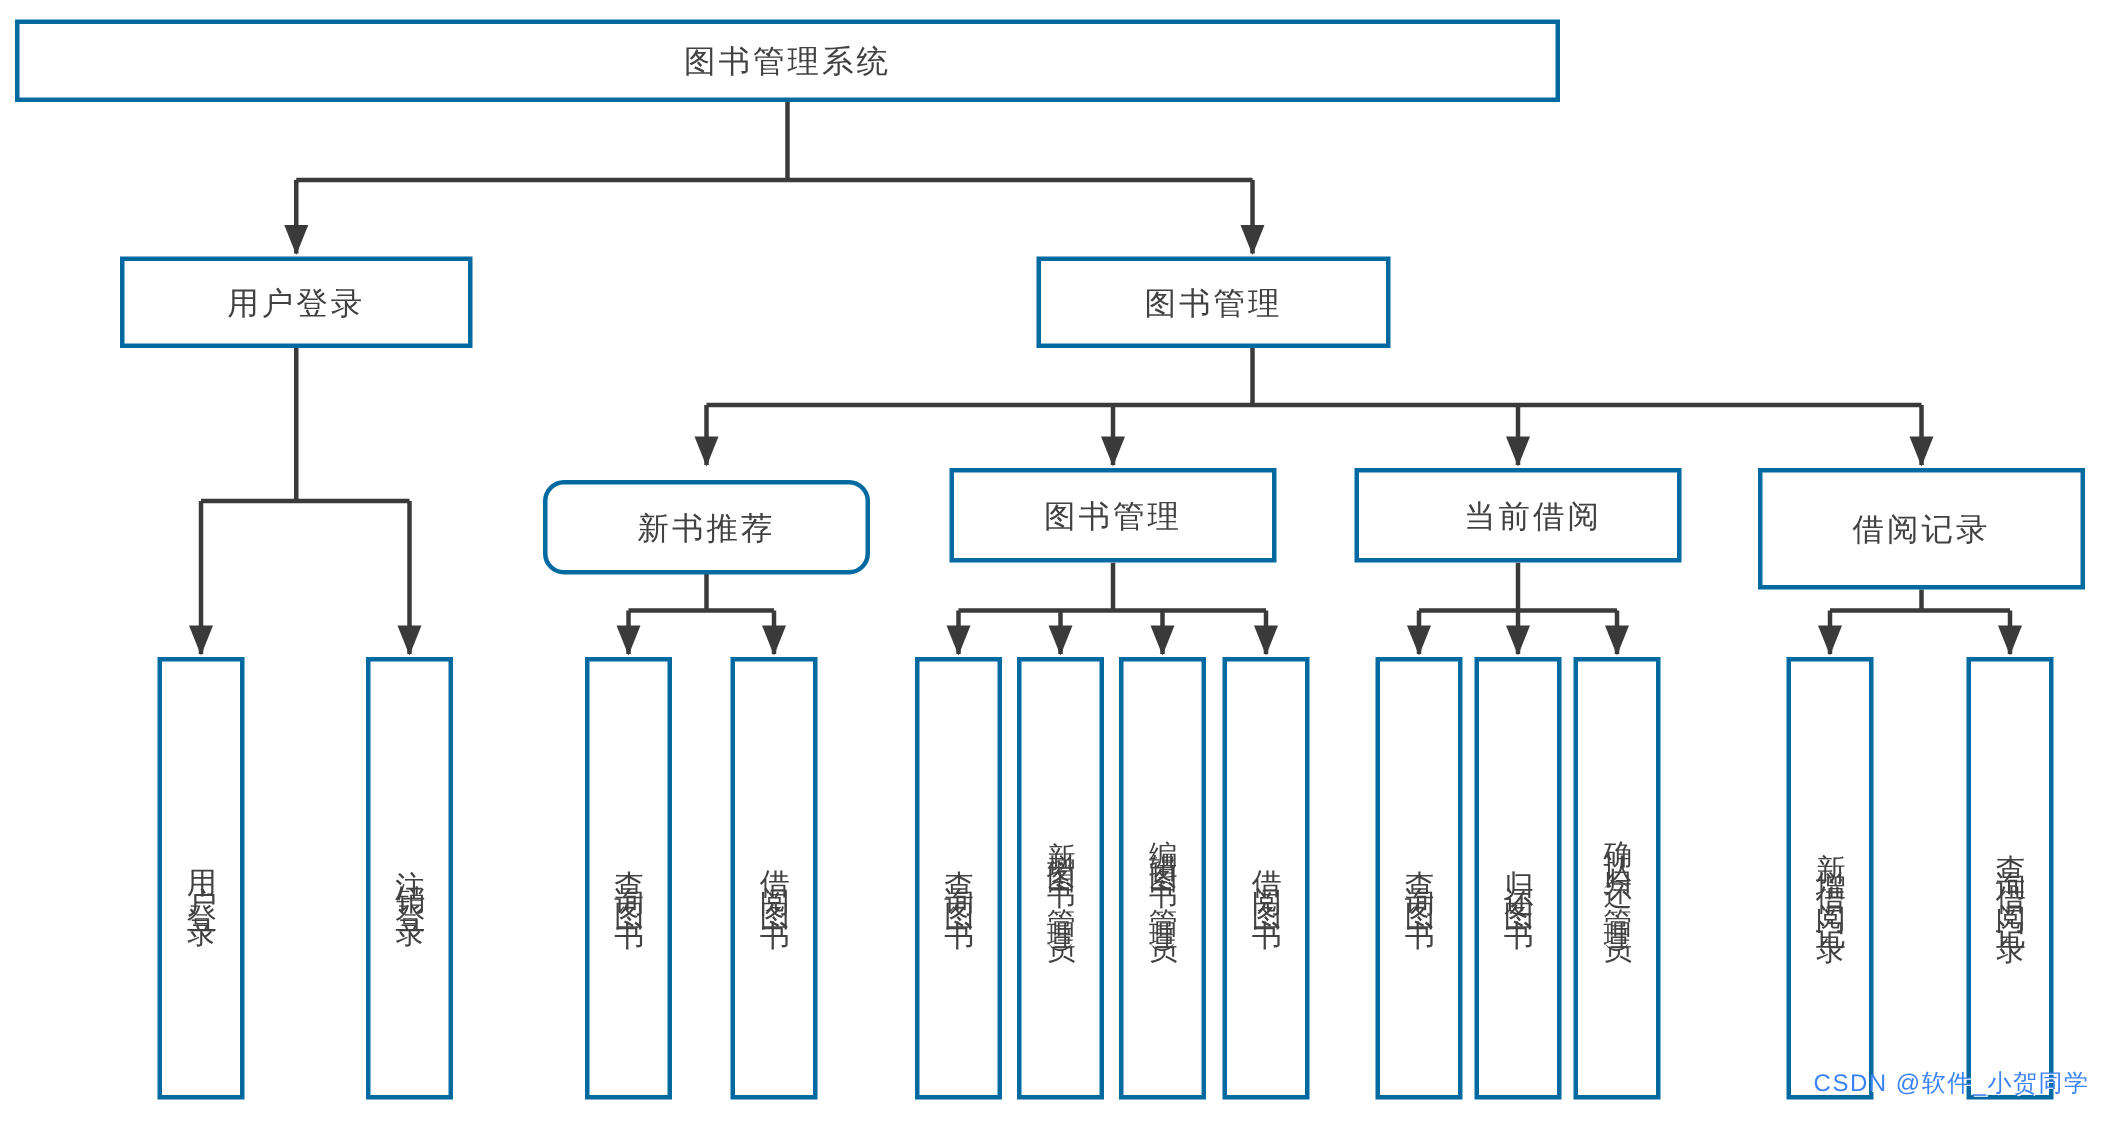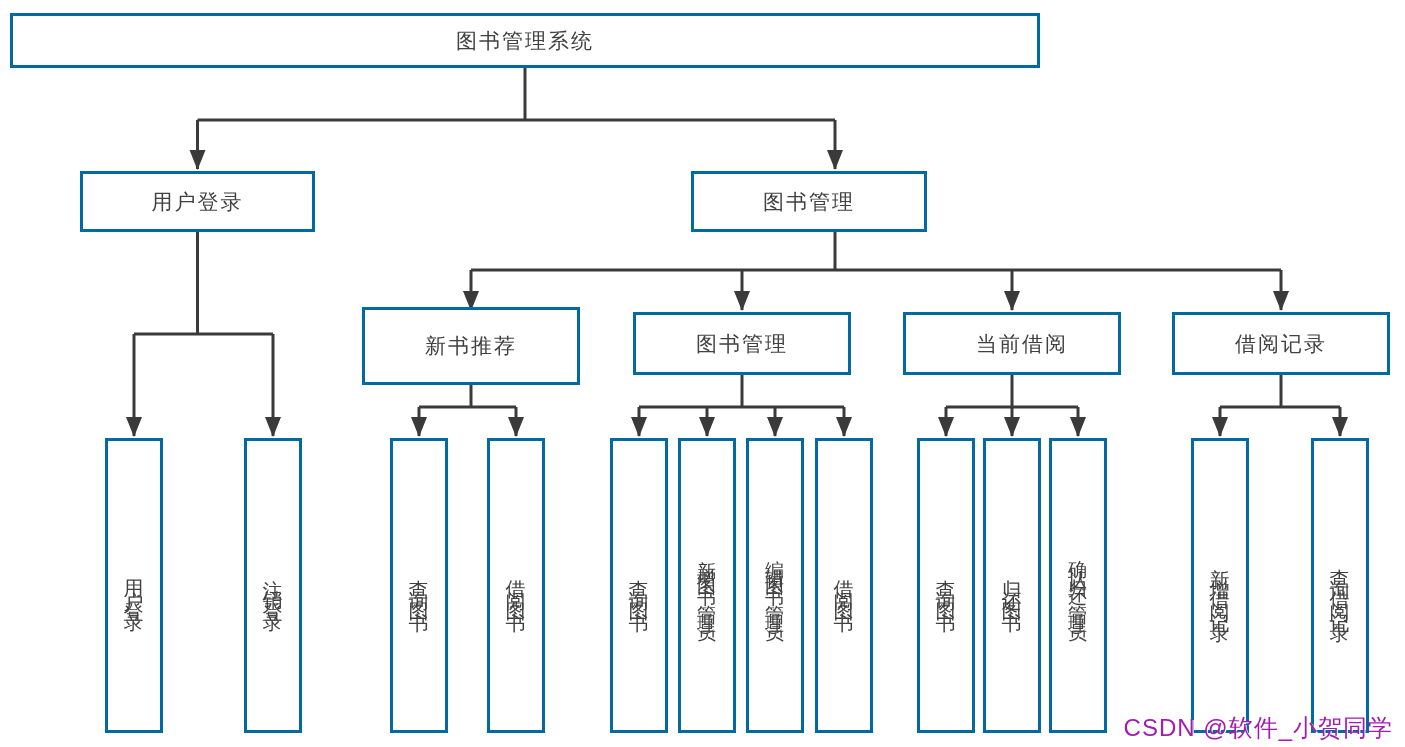--- a/index.html
+++ b/index.html
@@ -38,22 +38,22 @@
     font-size: 20px;
     line-height: 1;
     letter-spacing: 11px;
     white-space: nowrap;
   }
   .leaf-label.long { letter-spacing: 9px; font-size: 19px; }
   .watermark {
     position: absolute;
     top: 712px;
     right: 12px;
-    font-size: 24px;
-    color: #a21caf;
+    font-size: 16px;
+    color: #3b82f6;
     text-shadow: 1px 1px 0 #ffffff;
     letter-spacing: 1px;
     white-space: nowrap;
     z-index: 5;
   }
   svg line, svg path.conn { stroke: #3a3a3a; stroke-width: 3; fill: none; }
   svg .arrowhead { fill: #3a3a3a; }
 </style>
 </head>
 <body>
@@ -112,30 +112,30 @@
     <span class="h-label">图书管理系统</span>
   </div>
 
   <div class="box" style="left:80px; top:171px; width:235px; height:61px;">
     <span class="h-label">用户登录</span>
   </div>
   <div class="box" style="left:691px; top:171px; width:236px; height:61px;">
     <span class="h-label">图书管理</span>
   </div>
 
-  <div class="box" style="left:362px; top:307px; width:218px; height:78px;">
+  <div class="box" style="left:362px; top:320px; width:218px; height:63px;border-radius:14px;">
     <span class="h-label">新书推荐</span>
   </div>
   <div class="box" style="left:633px; top:312px; width:218px; height:63px;">
     <span class="h-label">图书管理</span>
   </div>
   <div class="box" style="left:903px; top:312px; width:218px; height:63px;padding-left:20px;">
     <span class="h-label">当前借阅</span>
   </div>
-  <div class="box" style="left:1172px; top:312px; width:218px; height:63px;">
+  <div class="box" style="left:1172px; top:312px; width:218px; height:81px;">
     <span class="h-label">借阅记录</span>
   </div>
 
   <div class="box" style="left:105px; top:438px; width:58px; height:295px;">
     <span class="leaf-label">用户登录</span>
   </div>
   <div class="box" style="left:244px; top:438px; width:58px; height:295px;">
     <span class="leaf-label">注销登录</span>
   </div>
 

